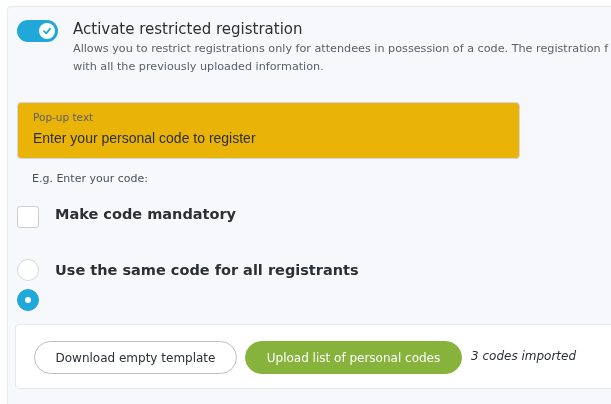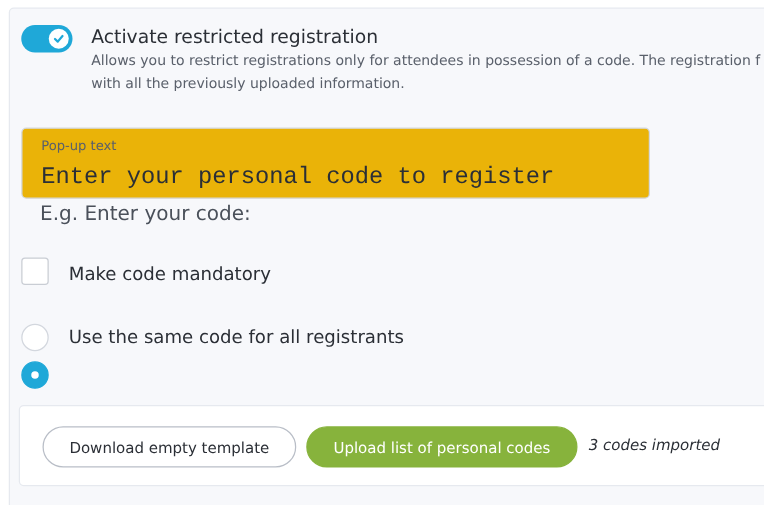--- a/index.html
+++ b/index.html
@@ -44,36 +44,36 @@
       width: 503px; height: 57px;
       background: #eab308;
       border: 1px solid #d3d7de;
       border-radius: 4px;
       padding: 8px 15px 0 15px;
     }
     .field-label { font-size: 10.5px; color: #5a606b; line-height: 13px; }
     .field-input {
       display: block; width: 100%;
       border: none; outline: none; background: transparent;
-      font-family: Liberation Mono, monospace;
-      font-size: 19px; color: #2b2f36; margin-top: 6px; padding: 0;
+      font-family: Liberation Sans, sans-serif;
+      font-size: 14px; color: #2b2f36; margin-top: 6px; padding: 0;
     }
     .field-hint {
-      position: absolute; left: 32px; top: 161px;
-      font-size: 16px; color: #4a505a;
+      position: absolute; left: 32px; top: 172px;
+      font-size: 11px; color: #4a505a;
     }
 
-    .check-row { position: absolute; left: 17px; top: 206px; display: flex; align-items: flex-end; cursor: pointer; }
+    .check-row { position: absolute; left: 17px; top: 206px; display: flex; align-items: flex-start; cursor: pointer; font-weight: bold; }
     .checkbox {
       width: 22px; height: 22px; background: #ffffff;
       border: 1px solid #c9cdd4; border-radius: 3px;
     }
     .check-label { margin-left: 16px; font-size: 14.5px; color: #2b2f36; }
 
-    .radio-row { position: absolute; left: 17px; display: flex; align-items: center; cursor: pointer; }
+    .radio-row { position: absolute; left: 17px; display: flex; align-items: center; cursor: pointer; font-weight: bold; }
     .radio-row.r1 { top: 259px; }
     .radio-row.r2 { top: 289px; }
     .radio {
       width: 22px; height: 22px; border-radius: 50%;
       background: #ffffff; border: 1px solid #d3d7de;
       position: relative;
     }
     .radio.checked { background: #1fa8d8; border-color: #1fa8d8; }
     .radio.checked::after {
       content: ""; position: absolute; left: 7px; top: 7px;

